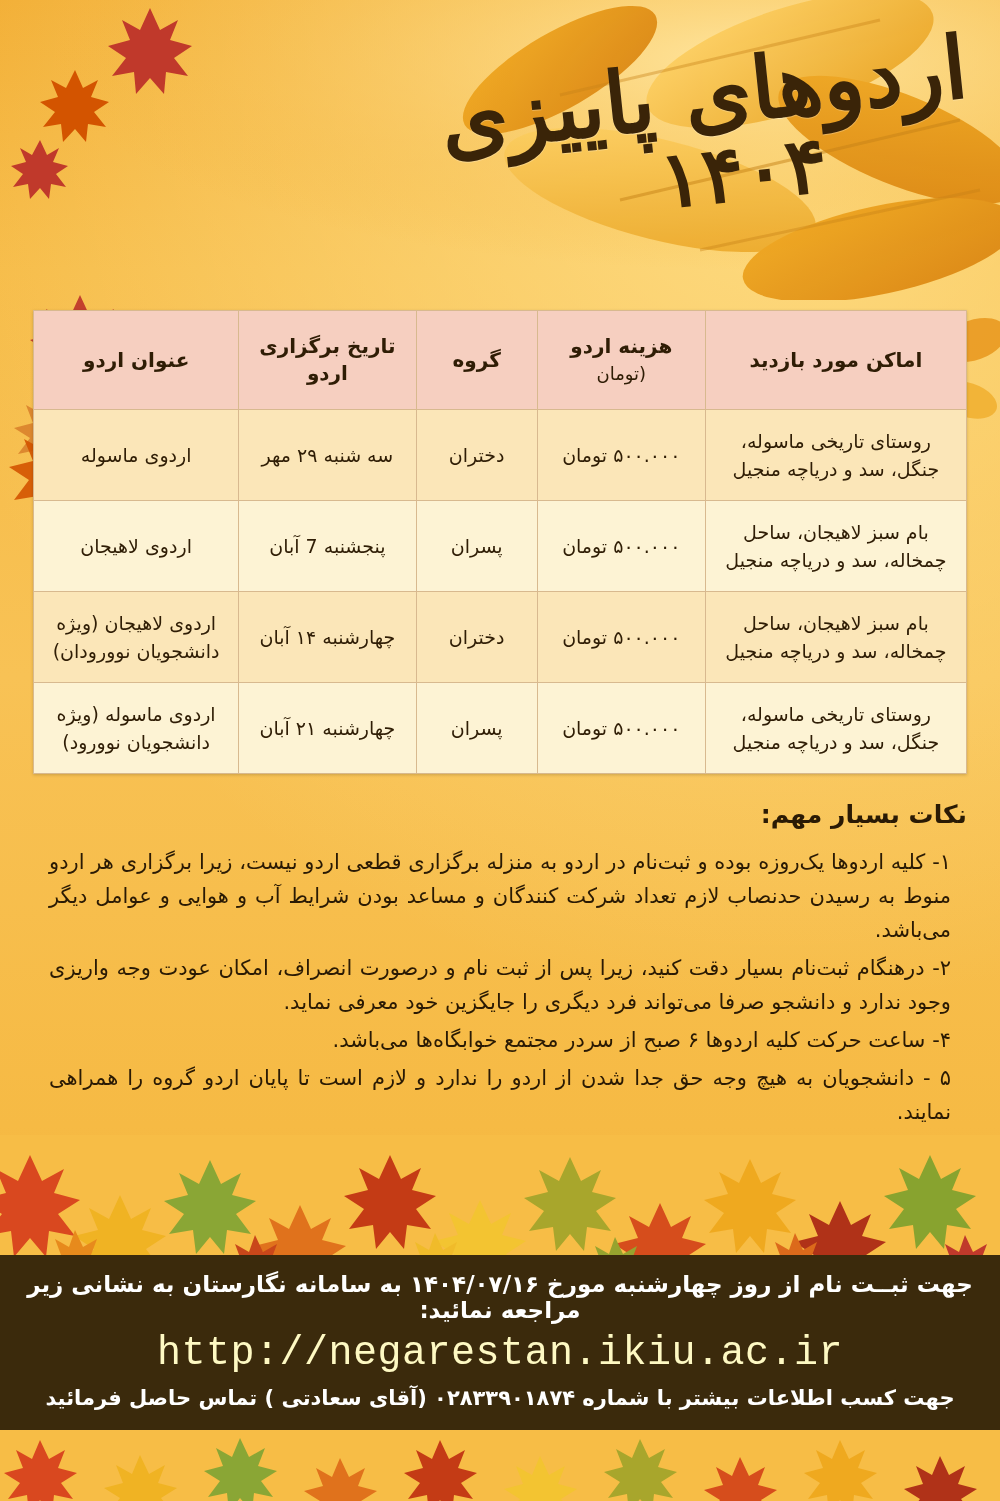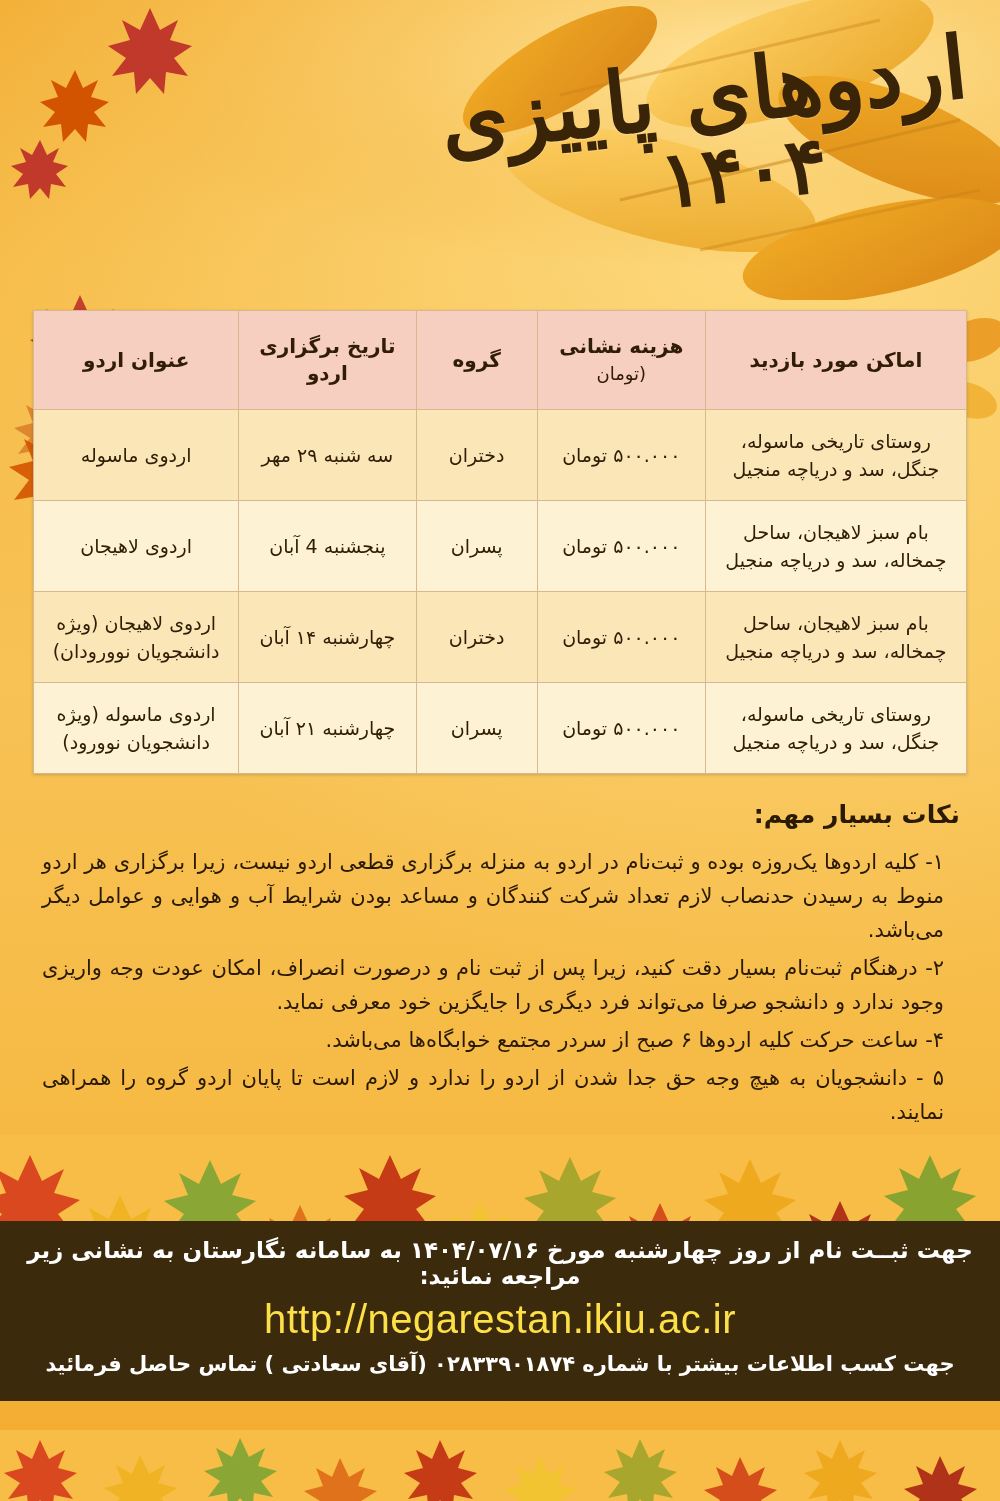--- a/index.html
+++ b/index.html
@@ -118,21 +118,21 @@
   col.c-places { width: 28%; }
   col.c-cost   { width: 18%; }
   col.c-group  { width: 13%; }
   col.c-date   { width: 19%; }
   col.c-title  { width: 22%; }
 
   
   .notes {
     position: absolute;
     top: 800px;
-    right: 40px;
+    right: 33px;
     width: 934px;
     direction: rtl;
     text-align: right;
     color: #2a1a04;
   }
   .notes-heading {
     font-family: "DejaVu Sans", sans-serif;
     font-size: 25px;
     font-weight: bold;
     margin: 0 0 6px 0;
@@ -158,42 +158,42 @@
     width: 1000px;
     height: 120px;
     overflow: hidden;
   }
   .leaf-strip.top { top: 1135px; }
   .leaf-strip.bottom { top: 1430px; height: 71px; }
 
   
   .footer {
     position: absolute;
-    top: 1221px;
+    top: 1255px;
     left: 0;
     width: 1000px;
     height: 180px;
     background: #3b2a0c;
     color: #ffffff;
     direction: rtl;
     text-align: center;
   }
   .footer-line1 {
     font-family: "DejaVu Sans", sans-serif;
     font-size: 23px;
     font-weight: bold;
     padding-top: 16px;
     letter-spacing: 0px;
   }
   .footer-url {
-    font-family: Liberation Sans, sans-serif;
+    font-family: Liberation Mono, monospace;
     direction: ltr;
     font-size: 40px;
     margin-top: 8px;
-    color: #fde047;
+    color: #fef9c3;
     letter-spacing: 0.5px;
   }
   .footer-line3 {
     font-family: "DejaVu Sans", sans-serif;
     font-size: 21px;
     font-weight: bold;
     margin-top: 10px;
   }
 </style>
 </head>
@@ -271,41 +271,41 @@
         <col class="c-places">
           <col class="c-cost">
           <col class="c-group">
           <col class="c-date">
           <col class="c-title">
       </colgroup>
       <thead>
         <tr>
           <th>اماکن مورد بازدید</th>
           <th>
-            <span>هزینه نشانی</span>
+            <span>هزینه اردو</span>
             <span class="sub">(تومان</span>
           </th>
           <th>گروه</th>
           <th>تاریخ برگزاری اردو</th>
           <th>عنوان اردو</th>
         </tr>
       </thead>
       <tbody>
         <tr>
           <td>روستای تاریخی ماسوله، جنگل، سد و دریاچه منجیل</td>
           <td>۵۰۰.۰۰۰ تومان</td>
           <td>دختران</td>
           <td>سه شنبه ۲۹ مهر</td>
           <td>اردوی ماسوله</td>
         </tr>
         <tr>
           <td>بام سبز لاهیجان، ساحل چمخاله، سد و دریاچه منجیل</td>
           <td>۵۰۰.۰۰۰ تومان</td>
           <td>پسران</td>
-          <td>پنجشنبه 4 آبان</td>
+          <td>پنجشنبه 7 آبان</td>
           <td>اردوی لاهیجان</td>
         </tr>
         <tr>
           <td>بام سبز لاهیجان، ساحل چمخاله، سد و دریاچه منجیل</td>
           <td>۵۰۰.۰۰۰ تومان</td>
           <td>دختران</td>
           <td>چهارشنبه ۱۴ آبان</td>
           <td>اردوی لاهیجان (ویژه دانشجویان نوورودان)</td>
         </tr>
         <tr>

